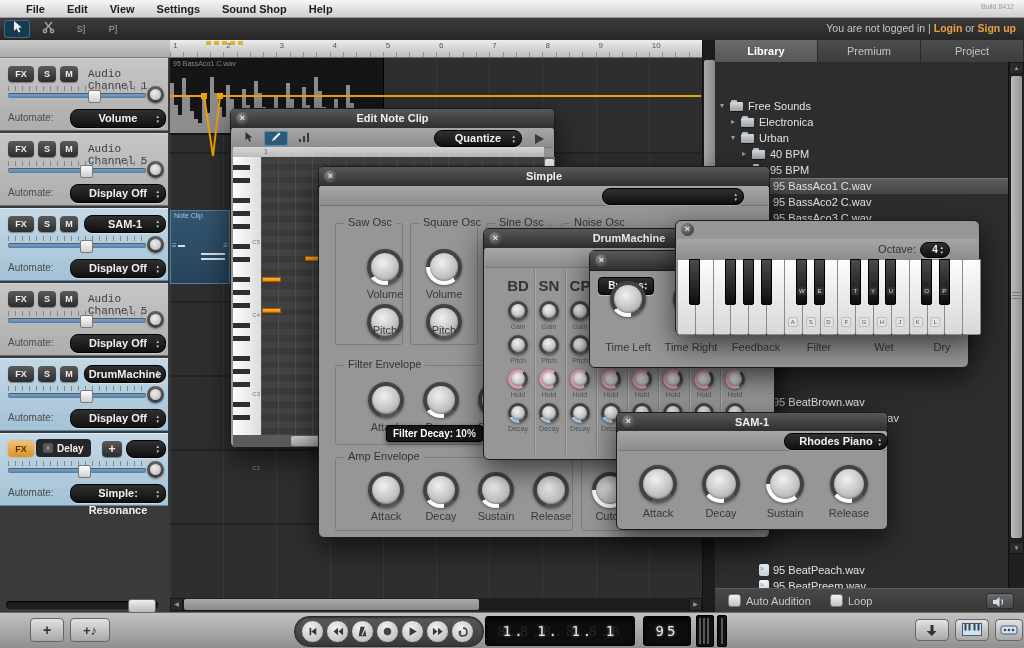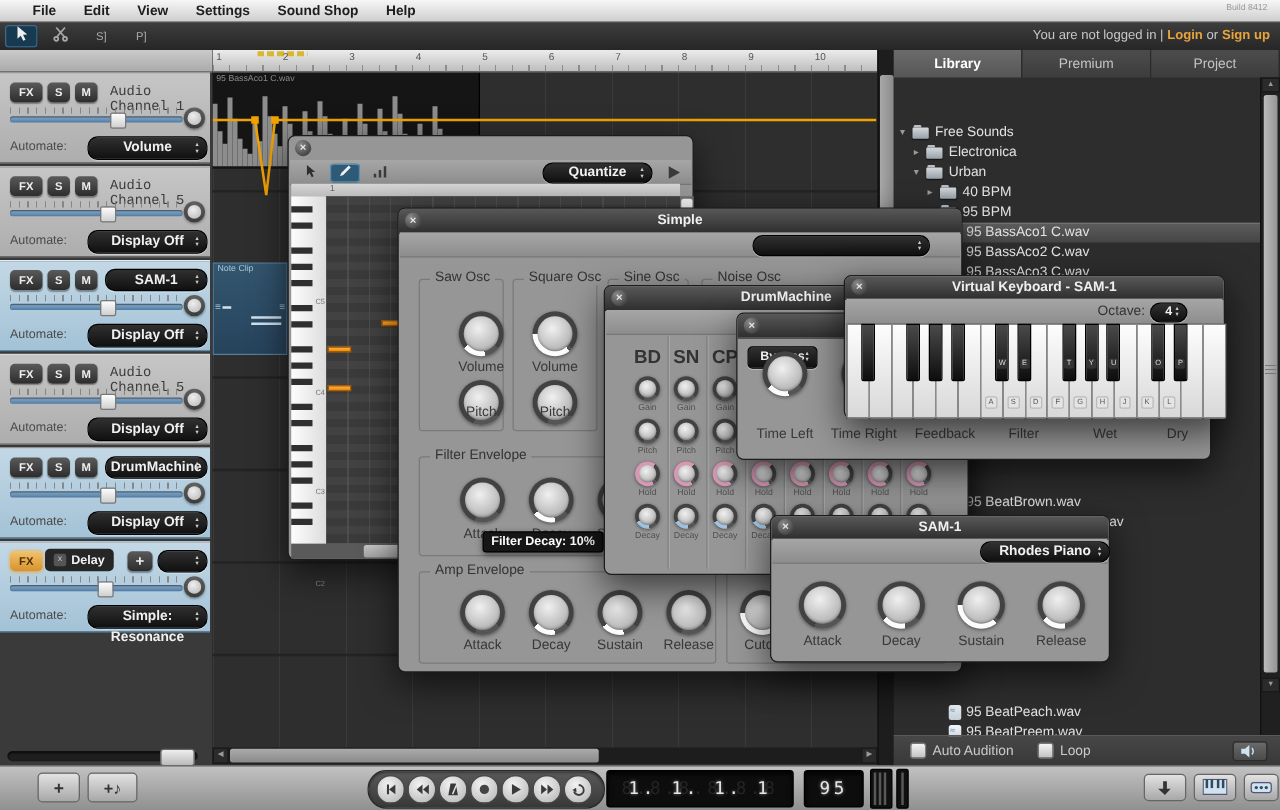--- a/index.html
+++ b/index.html
@@ -466,20 +466,21 @@
       <div id="audbtn">
         <svg width="16" height="12" viewBox="0 0 16 12" style="margin:1px 0 0 5px">
             <path d="M1 4 h3 l3.5-3 v10 L4 8 H1 Z" fill="#cfe2f0"></path>
             <path d="M9.5 3.5 a3.5 3.5 0 0 1 0 5" stroke="#cfe2f0" fill="none" stroke-width="1.2"></path>
           </svg>
       </div>
     </div>
   </div>
 
   <div class="win" style="left:230px;top:108px;width:325px;height:340px;z-index:10">
+    <div class="tbar">Edit Note Clip</div>
     <div class="wclose">×</div>
     <div class="substrip">
       <div class="enbtn" style="left:4px">
         <svg width="11" height="12" viewBox="0 0 13 14">
             <path d="M3 1 L3 11 L5.6 8.6 L7.6 12.6 L9.4 11.7 L7.4 7.8 L10.8 7.6 Z" fill="#2e2e2e"></path>
           </svg></div>
       <div class="enbtn active" style="left:32px">
         <svg width="12" height="12" viewBox="0 0 12 12">
             <path d="M2 10 L3 7.4 L9 1.4 L10.6 3 L4.6 9 Z" fill="#f0f0f0"></path>
           </svg></div>
@@ -689,21 +690,20 @@
     <span class="klabel" style="left:166px;top:90px">Feedback</span>
     <div class="knob k36" style="left:211px;top:30px"></div>
     <span class="klabel" style="left:229px;top:90px">Filter</span>
     <div class="knob k36" style="left:276px;top:30px"></div>
     <span class="klabel" style="left:294px;top:90px">Wet</span>
     <div class="knob k36" style="left:334px;top:30px"></div>
     <span class="klabel" style="left:352px;top:90px">Dry</span>
   </div>
 
   <div class="win" style="left:675px;top:220px;width:305px;height:115px;z-index:14">
-    <div class="tbar" style="height:18px;line-height:18px">Virtual Keyboard - SAM-1</div>
     <div class="wclose" style="top:2px">×</div>
     <div class="substrip" style="top:18px;height:20px">
       <span style="position:absolute;right:62px;top:4px;font-size:11px;color:#333">Octave:</span>
       <div class="dd" style="right:28px;top:3px;width:28px;height:14px;font-size:10px;line-height:14px">4</div>
     </div>
     <div id="vkeys">
         <div class="wkey" style="left: 0px; width: 18.8235px;"></div>
         <div class="wkey" style="left: 17.8235px; width: 18.8235px;"></div>
         <div class="wkey" style="left: 35.6471px; width: 18.8235px;"></div>
         <div class="wkey" style="left: 53.4706px; width: 18.8235px;"></div>

